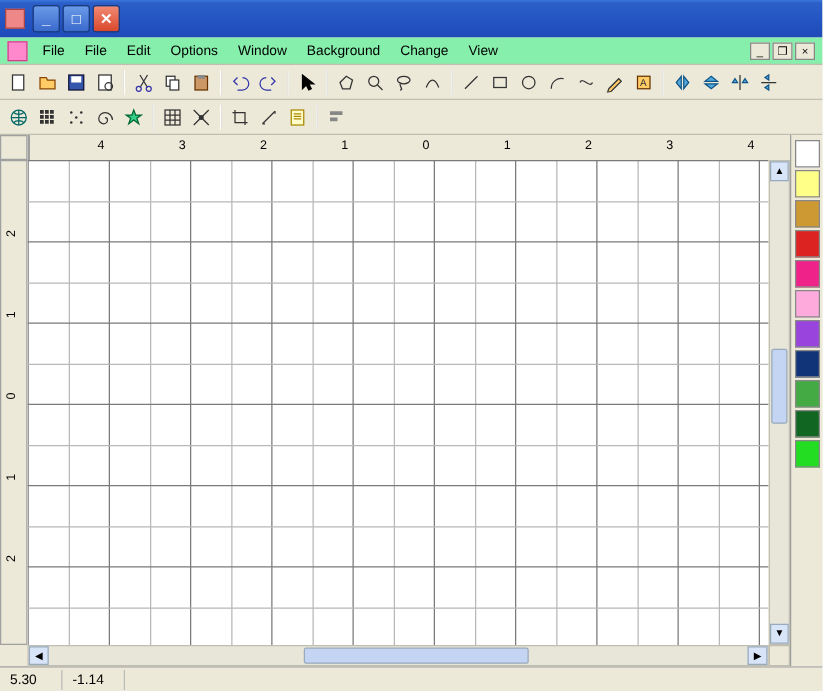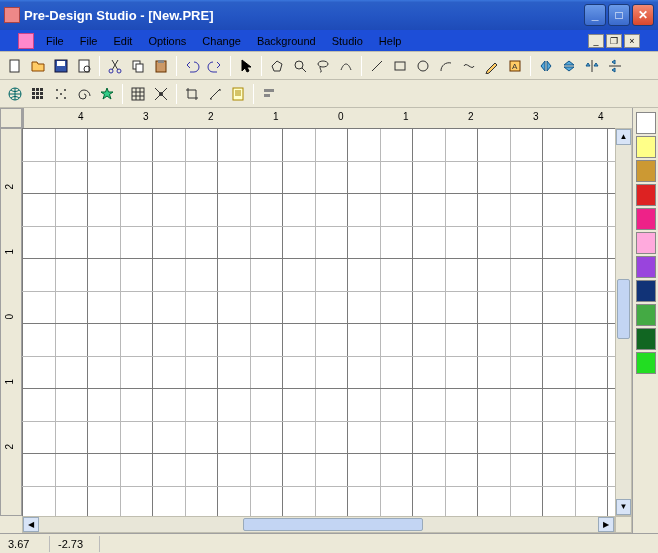--- a/index.html
+++ b/index.html
@@ -5,21 +5,21 @@
 * { margin: 0; padding: 0; box-sizing: border-box; }
 body { font-family: Tahoma, sans-serif; font-size: 11px; background: #ece9d8; width: 658px; height: 553px; overflow: hidden; }
 
 .titlebar { height: 30px; background: linear-gradient(to bottom, #3b77dd 0%, #2b5fc7 8%, #2456c4 50%, #1e4bb8 100%); display: flex; align-items: center; padding: 0 4px; color: white; font-weight: bold; font-size: 13px; }
 .titlebar .icon { width: 16px; height: 16px; background: #e88; border: 1px solid #a44; margin-right: 4px; }
 .titlebar .title { flex: 1; }
 .win-btn { width: 22px; height: 22px; margin-left: 2px; border: 1px solid #1a3a7a; border-radius: 3px; display: flex; align-items: center; justify-content: center; color: white; font-weight: bold; font-size: 12px; }
 .win-min, .win-max { background: linear-gradient(#6a9ae8, #3a6acc); }
 .win-close { background: linear-gradient(#f28a73, #d9472b); }
 
-.menubar { height: 22px; background: #1d4ed8; display: flex; align-items: center; padding: 0 16px; border-bottom: 1px solid #c0beb0; }
+.menubar { height: 22px; background: #86efac; display: flex; align-items: center; padding: 0 4px; border-bottom: 1px solid #c0beb0; }
 .menubar .appicon { width: 16px; height: 16px; background: #f8c; border: 1px solid #c48; margin: 0 4px 0 2px; }
 .menu-item { padding: 2px 8px; cursor: default; }
 .mdi-controls { margin-left: auto; display: flex; gap: 2px; padding-right: 2px; }
 .mdi-btn { width: 16px; height: 14px; border: 1px solid #888; background: #ece9d8; font-size: 9px; text-align: center; line-height: 12px; }
 
 .toolbar { height: 28px; background: #ece9d8; display: flex; align-items: center; padding: 2px 4px; border-bottom: 1px solid #c0beb0; gap: 1px; }
 .tbtn { width: 22px; height: 22px; display: flex; align-items: center; justify-content: center; border: 1px solid transparent; }
 .tsep { width: 1px; height: 20px; background: #a8a8a8; margin: 0 3px; border-right: 1px solid #fff; }
 svg { width: 16px; height: 16px; }
 
@@ -50,29 +50,28 @@
 .swatch { width: 20px; height: 22px; margin: 2px auto; border: 1px solid #888; }
 
 .statusbar { height: 20px; background: #ece9d8; border-top: 1px solid #a0a0a0; display: flex; align-items: center; }
 .status-cell { padding: 2px 8px; border-right: 1px solid #bbb; min-width: 50px; font-size: 11px; }
 </style>
 </head>
 <body>
 
 <div class="titlebar">
   <div class="icon"></div>
-  <div class="title">Pre-Design Studio - [New.PRE]</div>
   <div class="win-btn win-min">_</div>
   <div class="win-btn win-max">□</div>
   <div class="win-btn win-close">✕</div>
 </div>
 
 <div class="menubar">
   <div class="appicon"></div>
-  <div id="menus" style="display: contents;"><div class="menu-item">File</div><div class="menu-item">File</div><div class="menu-item">Edit</div><div class="menu-item">Options</div><div class="menu-item">Change</div><div class="menu-item">Background</div><div class="menu-item">Studio</div><div class="menu-item">Help</div></div>
+  <div id="menus" style="display: contents;"><div class="menu-item">File</div><div class="menu-item">File</div><div class="menu-item">Edit</div><div class="menu-item">Options</div><div class="menu-item">Window</div><div class="menu-item">Background</div><div class="menu-item">Change</div><div class="menu-item">View</div></div>
   <div class="mdi-controls">
     <div class="mdi-btn">_</div>
     <div class="mdi-btn">❐</div>
     <div class="mdi-btn">×</div>
   </div>
 </div>
 
 <div class="toolbar">
   <div class="tbtn">
       <svg viewBox="0 0 16 16">
@@ -379,15 +378,15 @@
       <div class="swatch" style="background: rgb(255, 170, 221);"></div>
       <div class="swatch" style="background: rgb(153, 68, 221);"></div>
       <div class="swatch" style="background: rgb(17, 51, 119);"></div>
       <div class="swatch" style="background: rgb(68, 170, 68);"></div>
       <div class="swatch" style="background: rgb(17, 102, 34);"></div>
       <div class="swatch" style="background: rgb(34, 221, 34);"></div>
     </div>
 </div>
 
 <div class="statusbar">
-  <div class="status-cell">3.67</div>
-  <div class="status-cell">-2.73</div>
+  <div class="status-cell">5.30</div>
+  <div class="status-cell">-1.14</div>
 </div>
 
 </body></html>

